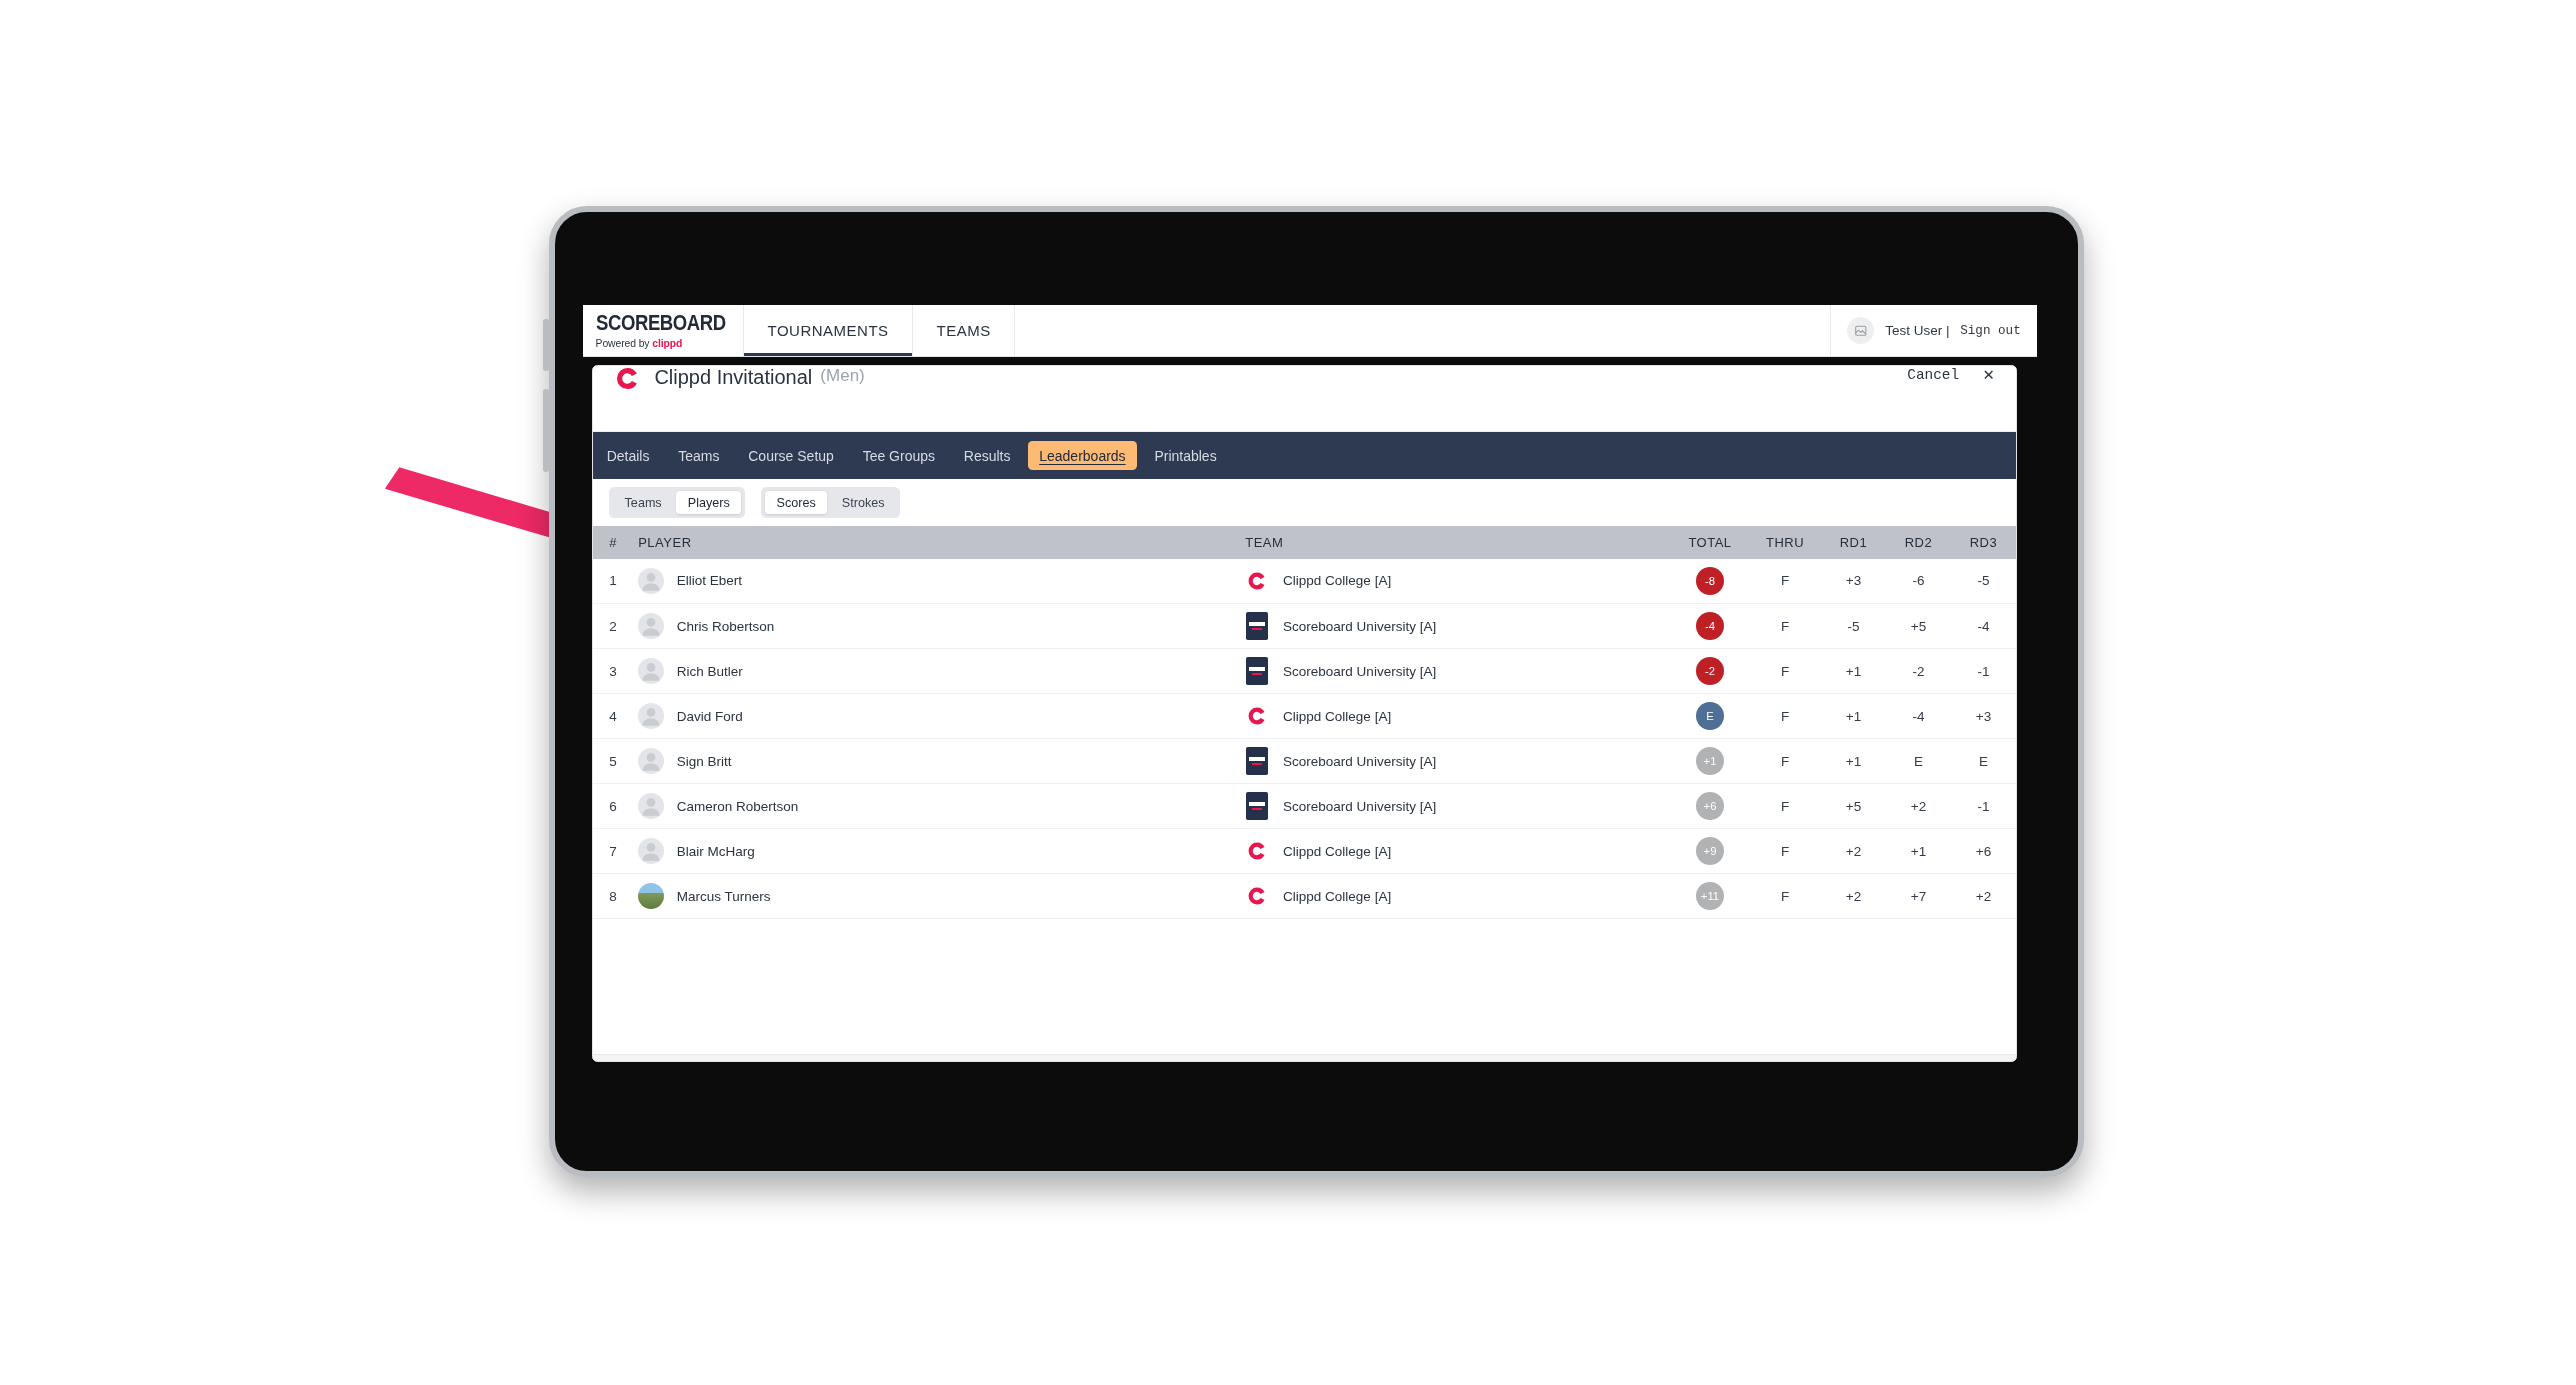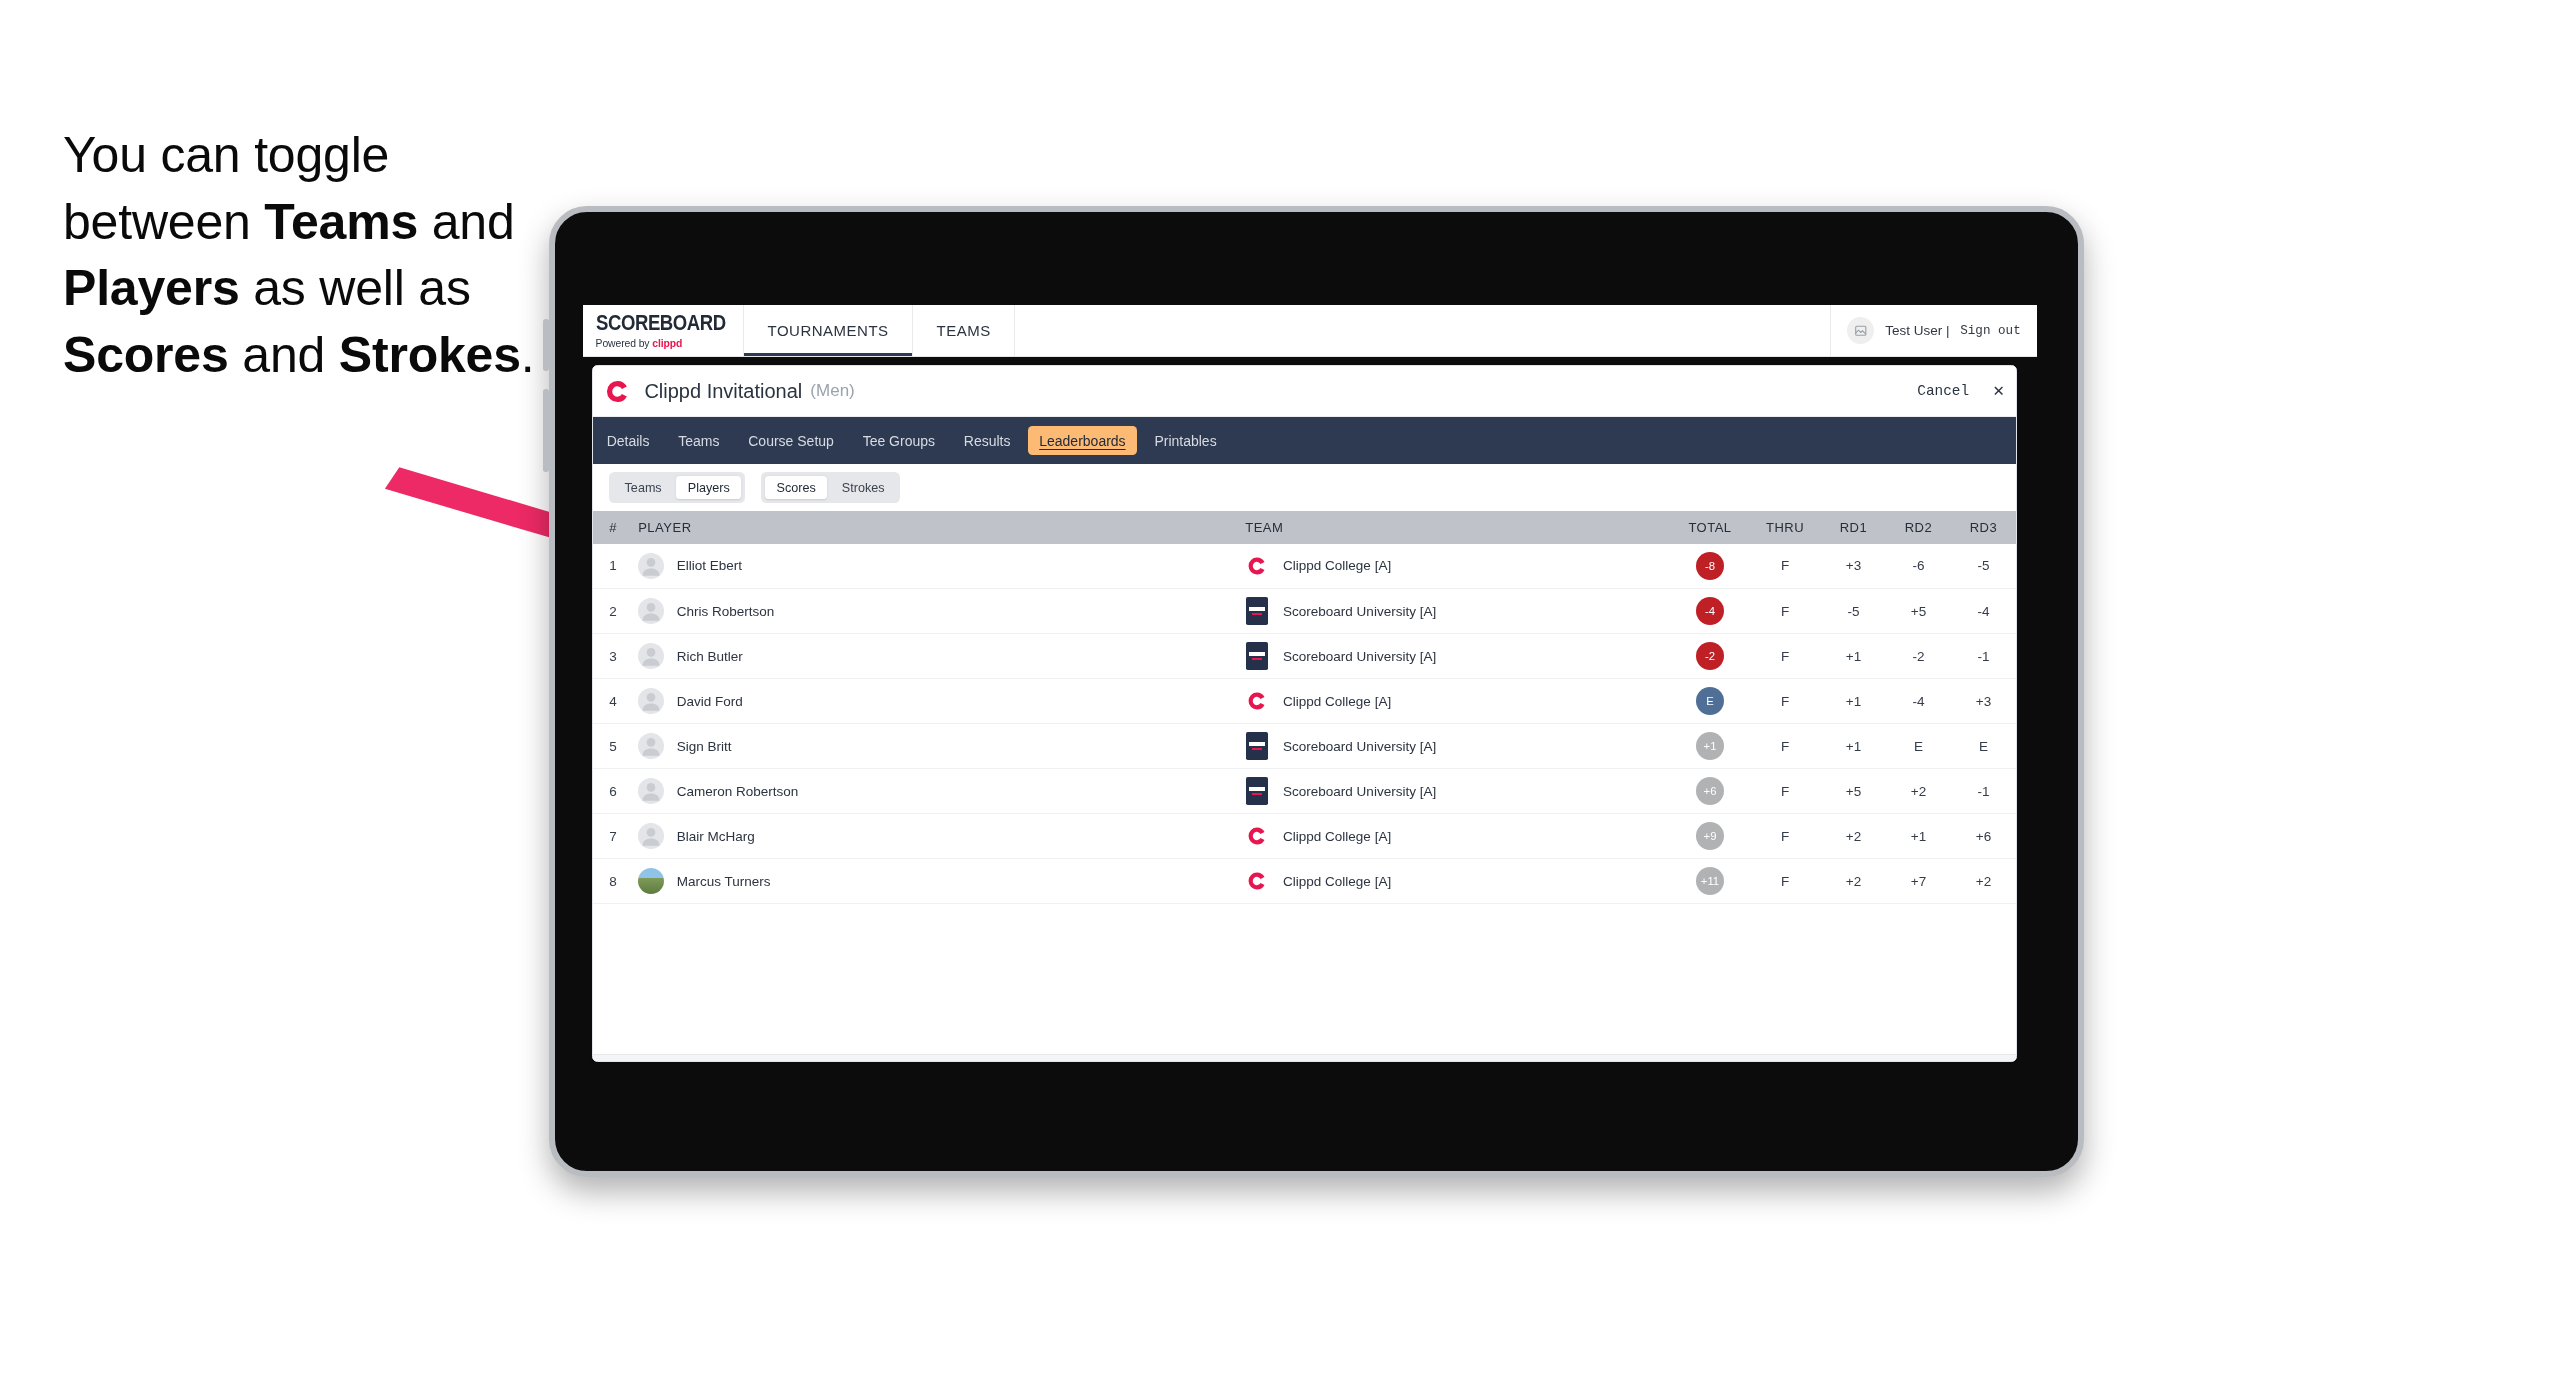--- a/index.html
+++ b/index.html
@@ -97,21 +97,21 @@
   .signout { font-size:12.6px; color:#303842; cursor:pointer;font-family:Liberation Mono, monospace; }
 
   
   #card {
     position:absolute; left:9px; top:60px; width:1425px; height:697px;
     background:#fff; border:0.9px solid #e1e4e8; border-radius:5.4px;
     box-shadow: 0 0.9px 2.7px rgba(0,0,0,.06);
     overflow:hidden;
   }
   #cardhead {
-    height:51px; display:flex; align-items:center; padding:0 12px;
+    height:66px; display:flex; align-items:flex-start; padding:0 22px;
     border-bottom:0.9px solid #eceef0; background:#fff;
   }
   .clippd-c { width:25px; height:25px; margin-right:14.4px; }
   .evt-title { font-size:20px; color:#2a3340; }
   .evt-gender { font-size:17px; color:#9aa3ae; margin-left:8.1px; }
   .cancel { margin-left:auto; display:flex; align-items:center; gap:24px; font-size:14.4px; color:#2a3340; cursor:pointer;font-family:Liberation Mono, monospace; }
   .cancel .x { font-size:18px; line-height:1; }
 
   
   #secnav {
@@ -175,21 +175,20 @@
   td.num { text-align:center; color:#343c48; }
 
   
   #cardfoot { position:absolute; left:0; right:0; bottom:0; height:7.2px; background:#f4f5f6; border-top:0.9px solid #e6e8ea; }
 </style>
 </head>
 <body>
 
 <div id="stage">
 
-  <div class="annot" id="annot-left"><span>You can toggle between </span><b>Teams</b><span> and </span><b>Players</b><span> as well as </span><b>Scores</b><span> and </span><b>Strokes</b><span>.</span></div>
 
 
   <svg id="arrow" viewBox="0 0 330 150">
     <path d="M42 38 L250 100 L236 124 L26 62 Z" fill="#ed2a65"></path>
     <path d="M300 118 L222 92 L238 152 Z" fill="#ed2a65"></path>
   </svg>
 
   <div class="dockicon" style="left:560px;top:627px;width:32.5px;height:21.7px;"></div>
   <div class="dockicon" style="left:569px;top:657px;width:8.1px;height:6.3px;"></div>
   <div class="dockicon" style="left:563px;top:686px;width:25px;height:16.3px;background:#1b2740;"></div>

